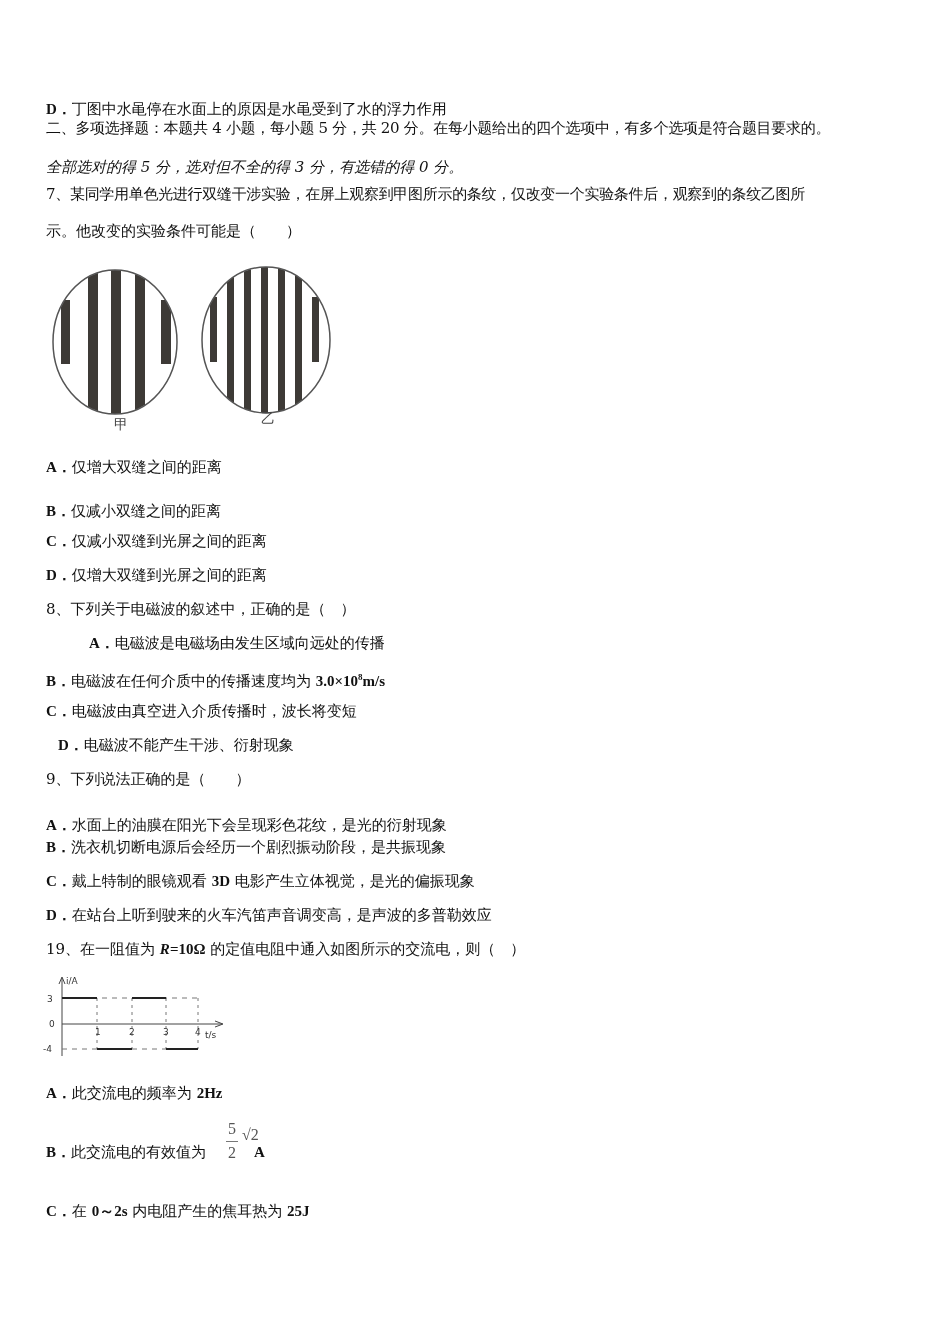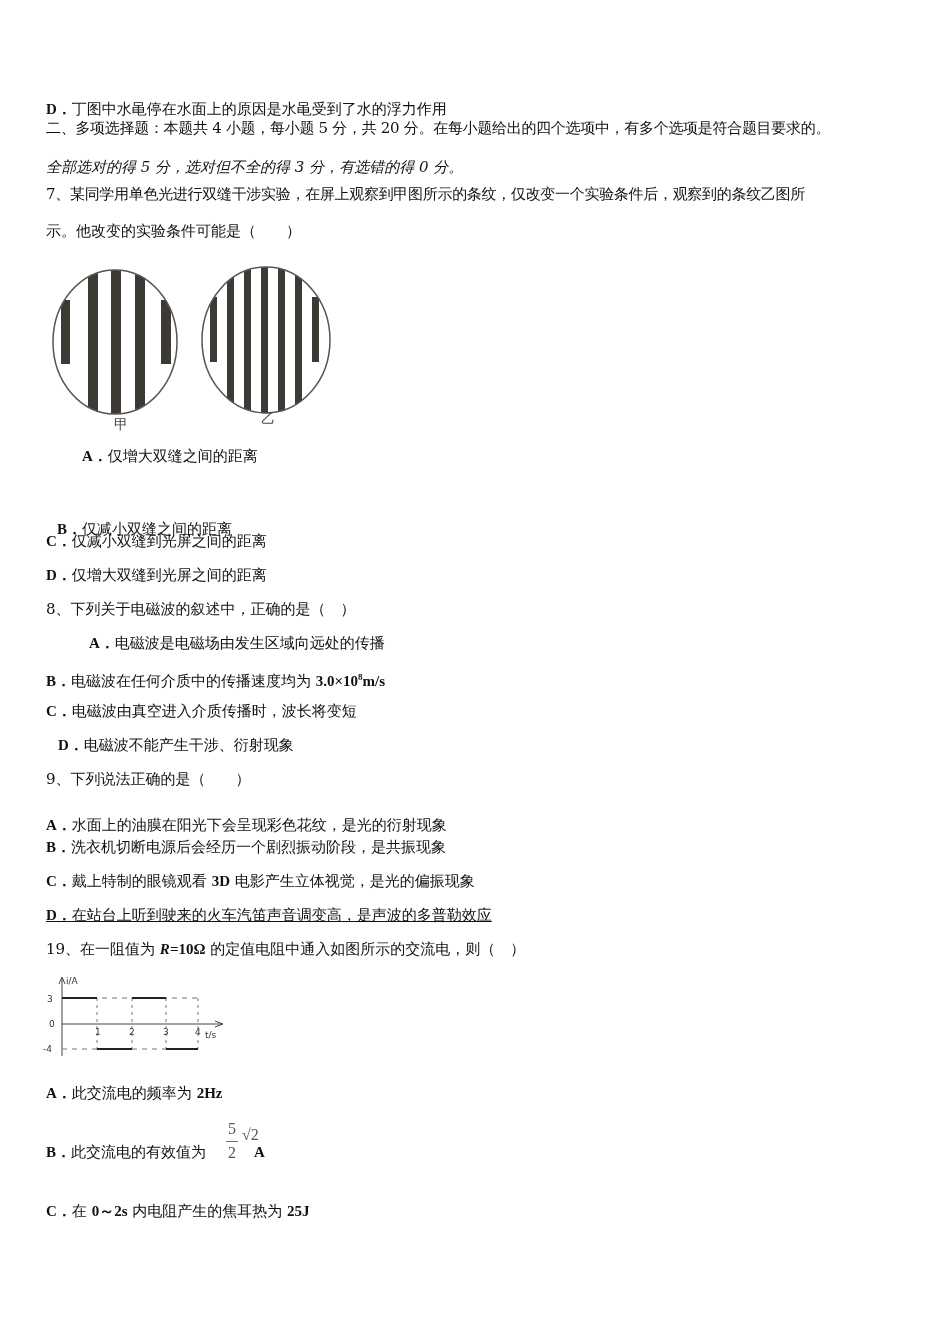--- a/index.html
+++ b/index.html
@@ -60,24 +60,24 @@
       <rect x="230" y="10" width="7" height="160"></rect>
       <rect x="247" y="18" width="7" height="150"></rect>
       <rect x="264" y="45" width="7" height="65"></rect>
     </g>
     <ellipse cx="218" cy="88" rx="64" ry="73" fill="none" stroke="#555" stroke-width="1.5"></ellipse>
   </svg>
   <span style="position:absolute; left:66px; top:164px; font-size:14px; color:#444;">甲</span>
   <span style="position:absolute; left:213px; top:158px; font-size:14px; color:#444;">乙</span>
 </div>
 
-<div class="line" style="top:448px;margin-left:36px;">
+<div class="line" style="top:459px;">
   <span class="opt-letter">A．</span><span>仅增大双缝之间的距离</span>
 </div>
-<div class="line" style="top:521px;margin-left:11px;">
+<div class="line" style="top:503px;">
   <span class="opt-letter">B．</span><span>仅减小双缝之间的距离</span>
 </div>
 <div class="line" style="top:533px;">
   <span class="opt-letter">C．</span><span>仅减小双缝到光屏之间的距离</span>
 </div>
 <div class="line" style="top:567px;">
   <span class="opt-letter">D．</span><span>仅增大双缝到光屏之间的距离</span>
 </div>
 
 <div class="line" style="top:601px;">8、下列关于电磁波的叙述中，正确的是（　）</div>
@@ -97,21 +97,21 @@
 <div class="line" style="top:771px;">9、下列说法正确的是（　　）</div>
 <div class="line" style="top:805px;margin-top:12px;">
   <span class="opt-letter">A．</span><span>水面上的油膜在阳光下会呈现彩色花纹，是光的衍射现象</span>
 </div>
 <div class="line" style="top:839px;">
   <span class="opt-letter">B．</span><span>洗衣机切断电源后会经历一个剧烈振动阶段，是共振现象</span>
 </div>
 <div class="line" style="top:873px;">
   <span class="opt-letter">C．</span><span>戴上特制的眼镜观看 </span><span class="b">3D</span><span> 电影产生立体视觉，是光的偏振现象</span>
 </div>
-<div class="line" style="top:907px;text-decoration:underline;">
+<div class="line" style="top:907px;">
   <span class="opt-letter">D．</span><span>在站台上听到驶来的火车汽笛声音调变高，是声波的多普勒效应</span>
 </div>
 
 <div class="line" style="top:941px;">
   <span>19、在一阻值为 </span><span class="it">R</span><span class="b">=10Ω</span><span> 的定值电阻中通入如图所示的交流电，则（　）</span>
 </div>
 
 <div class="fig-chart">
   <svg width="190" height="88" viewBox="0 0 190 88" style="font-family:'DejaVu Sans',sans-serif;">
 

